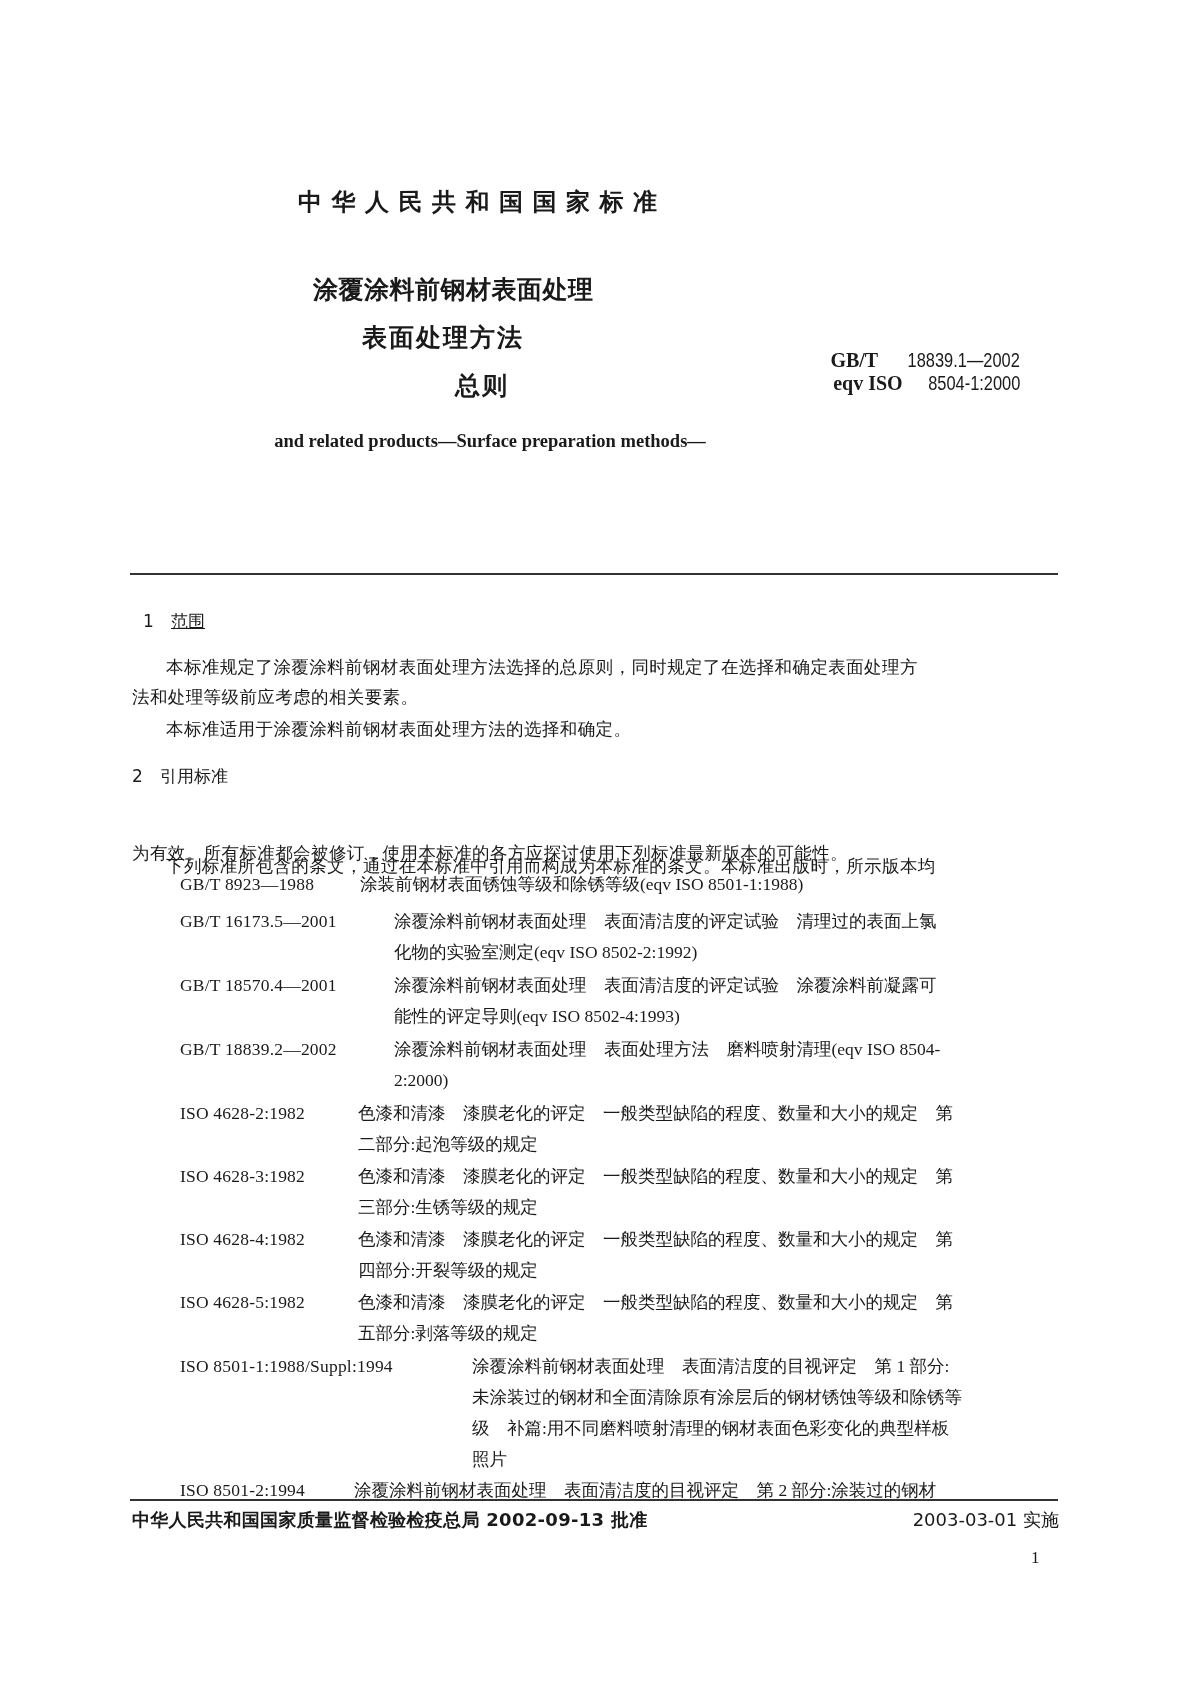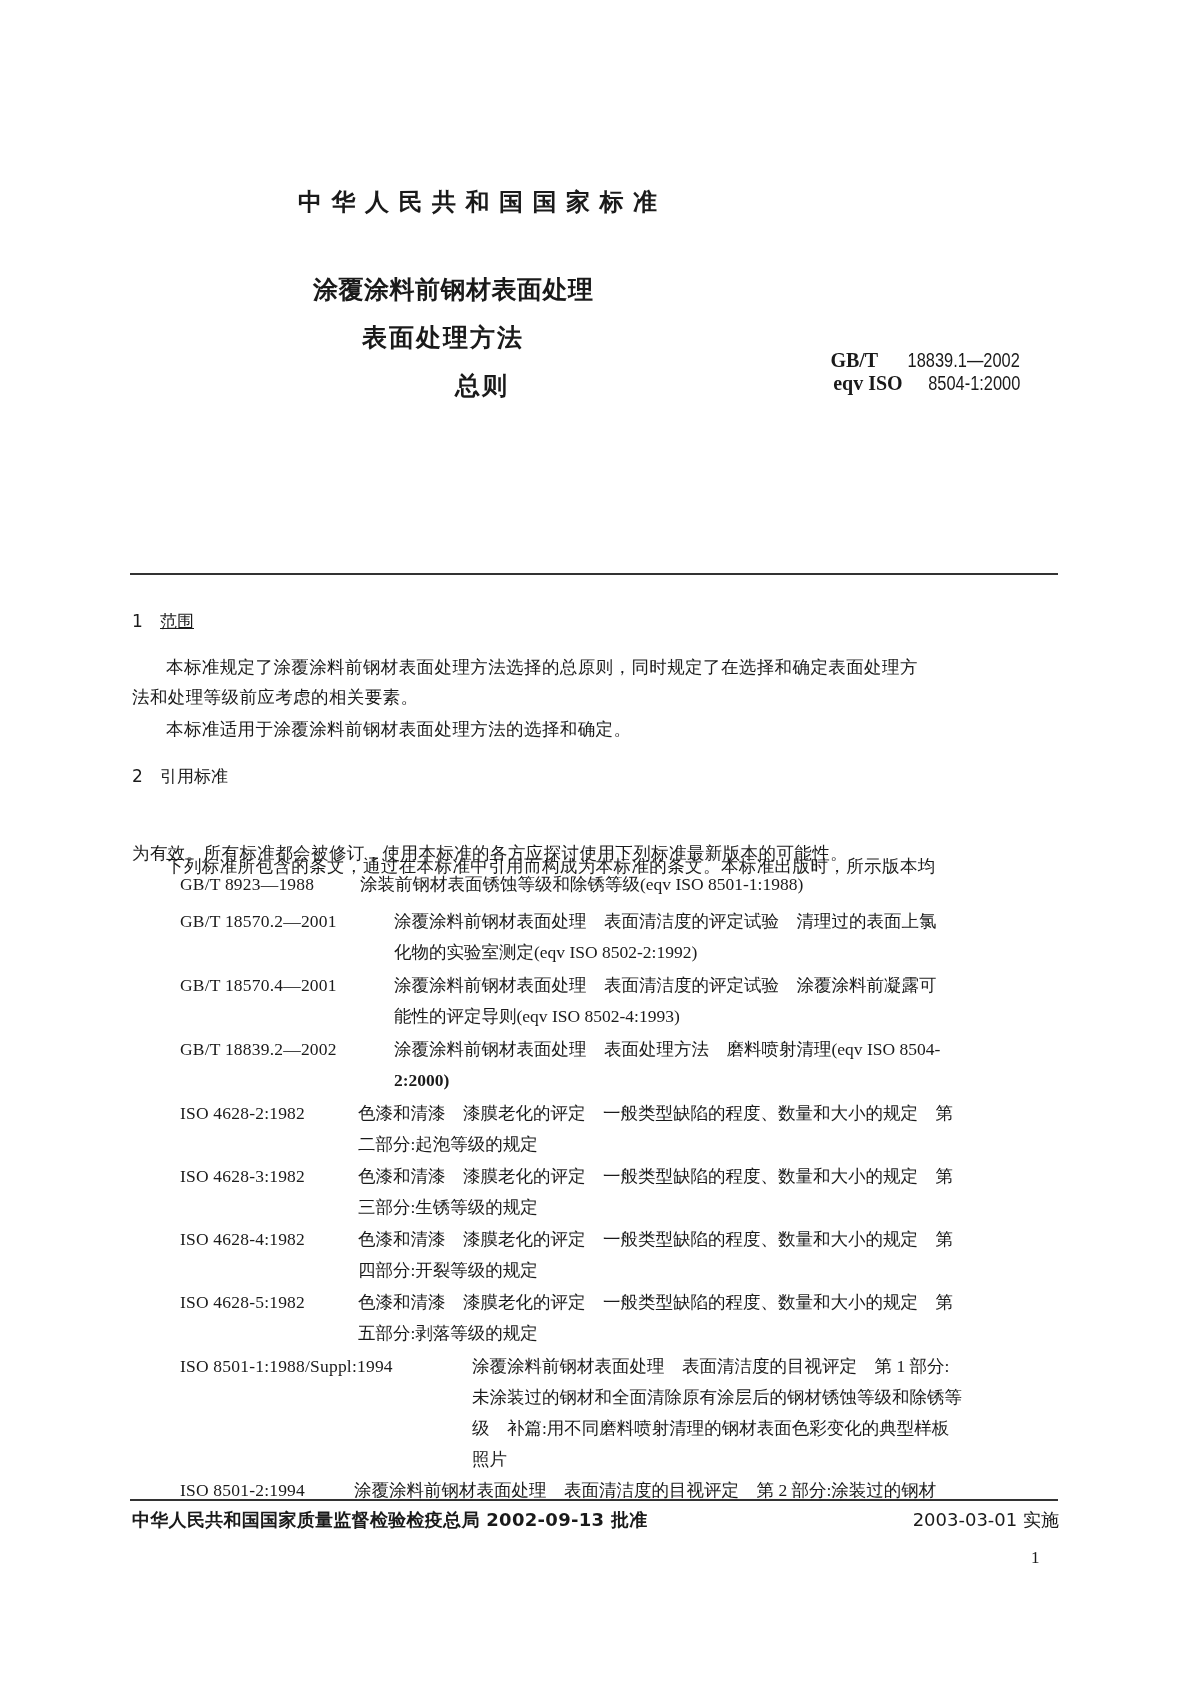--- a/index.html
+++ b/index.html
@@ -41,57 +41,58 @@
     <span class="bold">GB/T</span>
     <span class="num">18839.1—2002</span>
   </div>
   <div>
     <span class="bold">eqv ISO</span>
     <span class="num">8504-1:2000</span>
   </div>
 </div>
 
 <div class="abs serif en-title">
+  <div>and related products—Surface preparation methods—</div>
 </div>
 
 <div class="abs rule-top"></div>
 
-<div class="abs sans sec-head" style="left:132px; top:610px;text-decoration:underline;">
+<div class="abs sans sec-head" style="left:143px; top:610px;text-decoration:underline;">
   <span class="num">1</span><span>范围</span>
 </div>
 
 <div class="abs serif para" style="left:166px; top:652px;">本标准规定了涂覆涂料前钢材表面处理方法选择的总原则，同时规定了在选择和确定表面处理方</div>
 <div class="abs serif para" style="left:132px; top:683px;font-family:Liberation Mono, monospace;">法和处理等级前应考虑的相关要素。</div>
 <div class="abs serif para" style="left:166px; top:714px;">本标准适用于涂覆涂料前钢材表面处理方法的选择和确定。</div>
 
 <div class="abs sans sec-head" style="left:132px; top:765px;">
   <span class="num">2</span><span>引用标准</span>
 </div>
 
 <div class="abs serif para" style="left:166px; top:807px;margin-top:44px;">下列标准所包含的条文，通过在本标准中引用而构成为本标准的条文。本标准出版时，所示版本均</div>
 <div class="abs serif para" style="left:132px; top:838px;">为有效。所有标准都会被修订，使用本标准的各方应探讨使用下列标准最新版本的可能性。</div>
 
 <div class="abs serif ref-row" style="left:180px; top:869px;">
   <span class="ref-code" style="width:180px;">GB/T 8923—1988</span><span>涂装前钢材表面锈蚀等级和除锈等级(eqv ISO 8501-1:1988)</span>
 </div>
 
 <div class="abs serif ref-row" style="left:180px; top:906px;">
-  <span class="ref-code" style="width:214px;">GB/T 18570.2—2001</span><span>涂覆涂料前钢材表面处理　表面清洁度的评定试验　清理过的表面上氯</span>
+  <span class="ref-code" style="width:214px;">GB/T 16173.5—2001</span><span>涂覆涂料前钢材表面处理　表面清洁度的评定试验　清理过的表面上氯</span>
 </div>
 <div class="abs serif ref-row" style="left:394px; top:937px;">化物的实验室测定(eqv ISO 8502-2:1992)</div>
 
 <div class="abs serif ref-row" style="left:180px; top:970px;">
   <span class="ref-code" style="width:214px;">GB/T 18570.4—2001</span><span>涂覆涂料前钢材表面处理　表面清洁度的评定试验　涂覆涂料前凝露可</span>
 </div>
 <div class="abs serif ref-row" style="left:394px; top:1001px;">能性的评定导则(eqv ISO 8502-4:1993)</div>
 
 <div class="abs serif ref-row" style="left:180px; top:1034px;">
   <span class="ref-code" style="width:214px;">GB/T 18839.2—2002</span><span>涂覆涂料前钢材表面处理　表面处理方法　磨料喷射清理(eqv ISO 8504-</span>
 </div>
-<div class="abs serif ref-row" style="left:394px; top:1065px;font-weight:bold;">2:2000)</div>
+<div class="abs serif ref-row" style="left:394px; top:1065px;">2:2000)</div>
 
 <div class="abs serif ref-row" style="left:180px; top:1098px;">
   <span class="ref-code" style="width:178px;">ISO 4628-2:1982</span><span>色漆和清漆　漆膜老化的评定　一般类型缺陷的程度、数量和大小的规定　第</span>
 </div>
 <div class="abs serif ref-row" style="left:358px; top:1129px;">二部分:起泡等级的规定</div>
 
 <div class="abs serif ref-row" style="left:180px; top:1161px;">
   <span class="ref-code" style="width:178px;">ISO 4628-3:1982</span><span>色漆和清漆　漆膜老化的评定　一般类型缺陷的程度、数量和大小的规定　第</span>
 </div>
 <div class="abs serif ref-row" style="left:358px; top:1192px;">三部分:生锈等级的规定</div>

